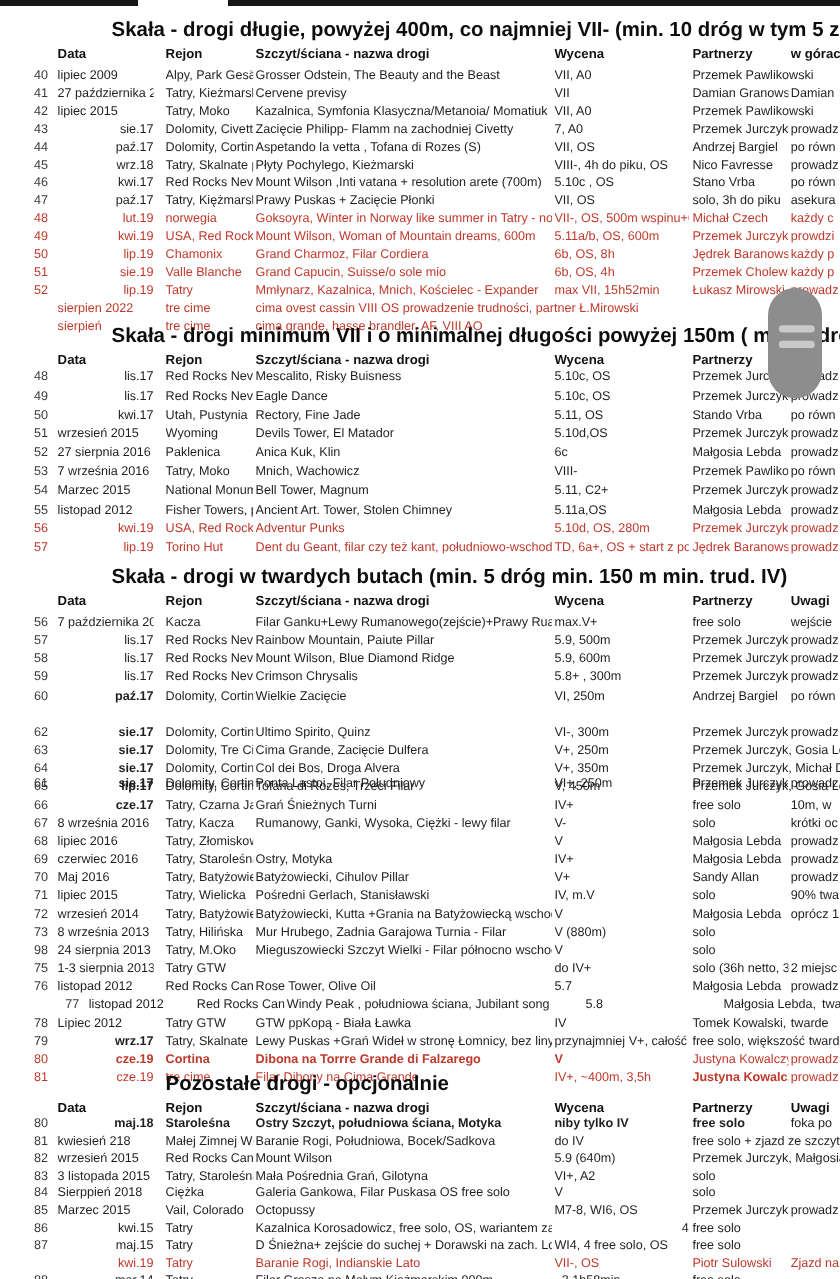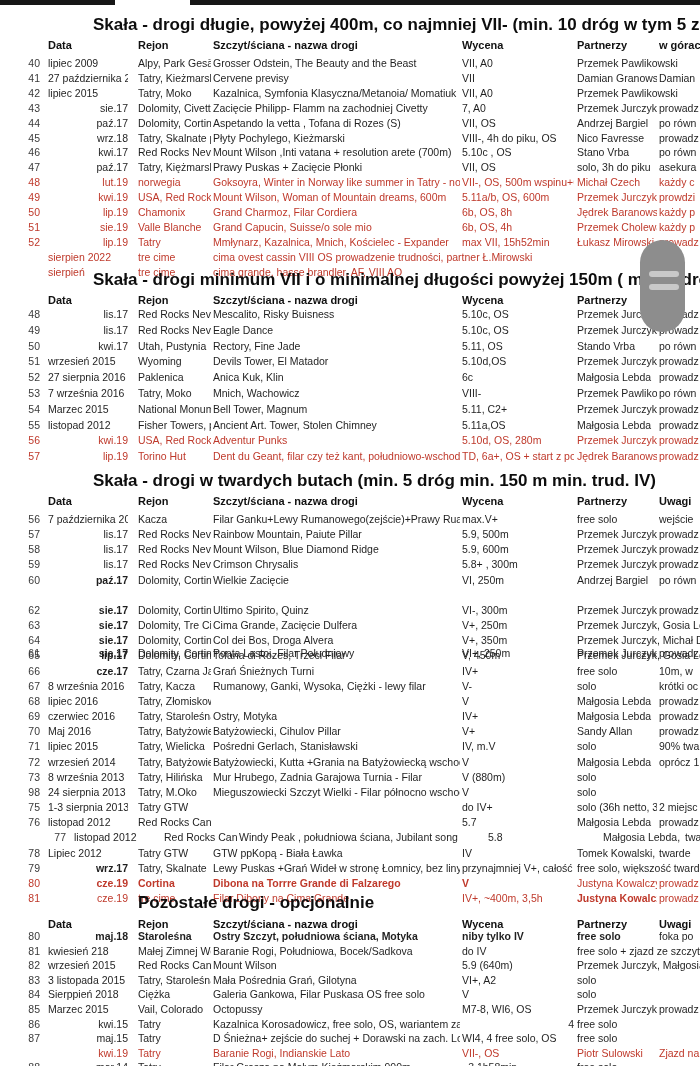--- a/index.html
+++ b/index.html
@@ -479,20 +479,21 @@
       <span class="cell date">1-3 sierpnia 2013</span>
       <span class="cell rejon">Tatry GTW</span>
       <span class="cell wyc">do IV+</span>
       <span class="cell par">solo (36h netto, 3 dn</span>
       <span class="cell uw">2 miejsc</span>
     </div>
     <div class="row" style="top: 810.2px; line-height: 15.16px; height: 15.16px;">
       <span class="cell num">76</span>
       <span class="cell date">listopad 2012</span>
       <span class="cell rejon">Red Rocks Cany</span>
+      <span class="cell name">Rose Tower, Olive Oil</span>
       <span class="cell wyc">5.7</span>
       <span class="cell par">Małgosia Lebda</span>
       <span class="cell uw">prowadz</span>
     </div>
     <div class="row" style="top: 825.36px; line-height: 15.16px; height: 15.16px; margin-left: 26px;">
       <span class="cell num">77</span>
       <span class="cell date">listopad 2012</span>
       <span class="cell rejon">Red Rocks Cany</span>
       <span class="cell name">Windy Peak , południowa ściana, Jubilant song</span>
       <span class="cell wyc">5.8</span>

